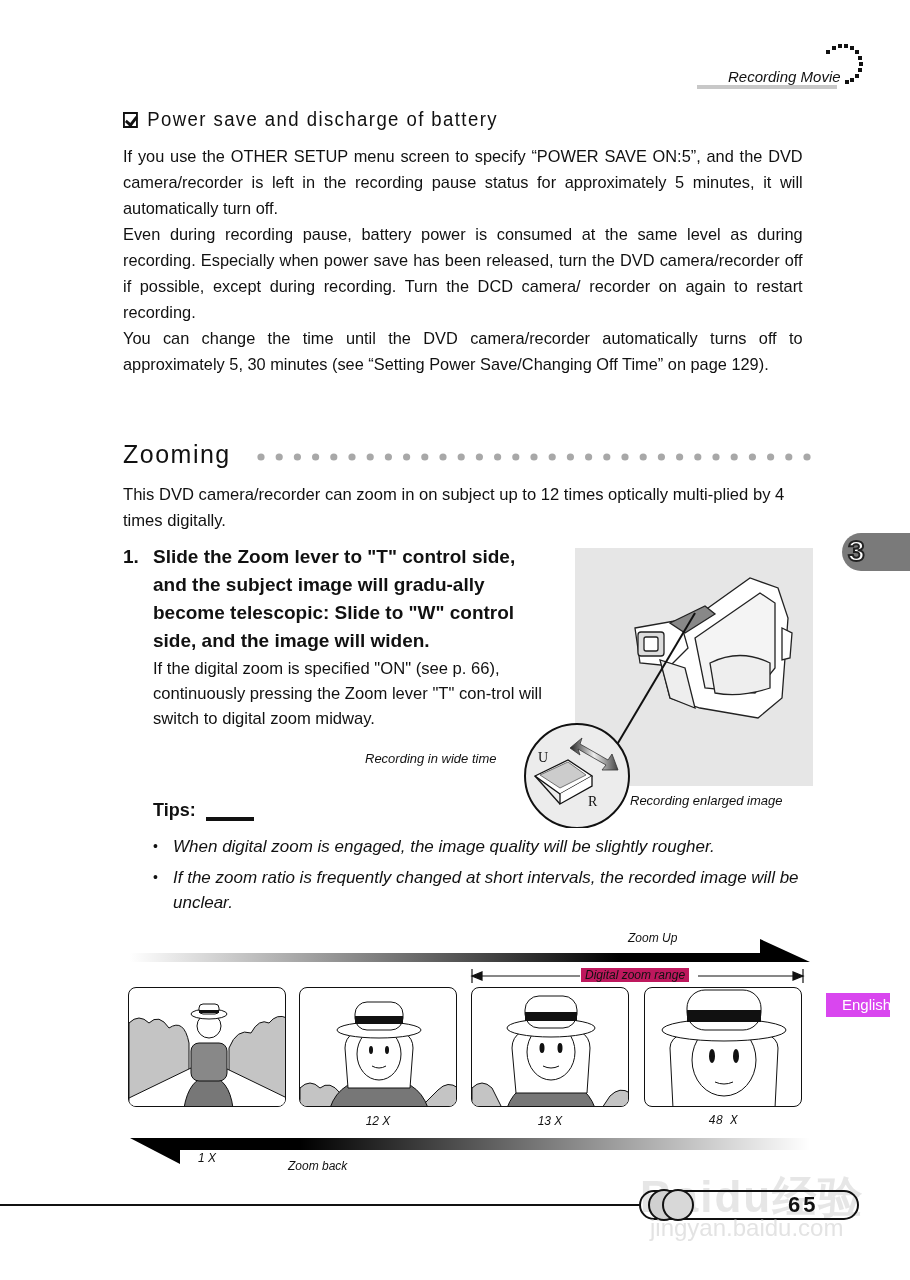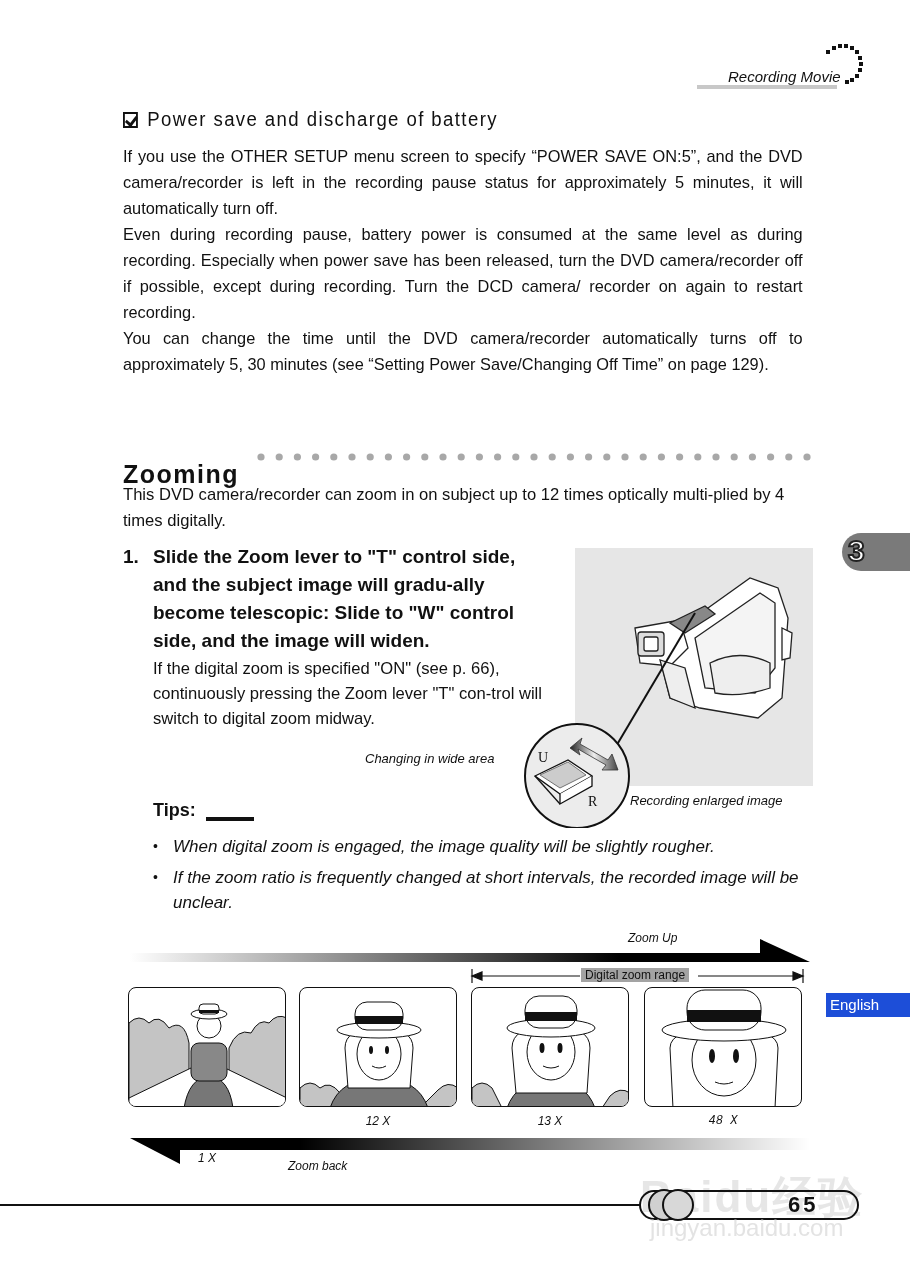--- a/index.html
+++ b/index.html
@@ -16,21 +16,21 @@
   #ps-head { left:123px; top:108px; font-size:20px; letter-spacing:1.5px; display:flex; align-items:center; gap:10px;
              font-family:"Liberation Sans", sans-serif; transform:scaleX(0.93); transform-origin:left; }
   .cbox { width:16px; height:16px; border:2px solid #111; position:relative; box-sizing:border-box; }
   .cbox::after { content:""; position:absolute; left:3px; top:0px; width:5px; height:9px;
                  border-right:3px solid #111; border-bottom:3px solid #111; transform:rotate(40deg); }
   #ps-body { left:123px; top:144px; width:690px; font-size:16.6px; line-height:26px; text-align:justify;
              transform:scaleX(0.985); transform-origin:left; }
   #ps-body p { margin:0; }
 
   
-  #zoom-head { left:123px; top:460px; font-size:25px; font-weight:bold; letter-spacing:1.5px; }
+  #zoom-head { left:123px; top:440px; font-size:25px; font-weight:normal; letter-spacing:1.5px; }
   #zoom-dots { left:256px; top:452px; width:560px; height:10px; }
   #zoom-intro { left:123px; top:482px; width:690px; font-size:16.6px; line-height:26px; }
 
   #step { left:123px; top:543px; width:430px; font-size:19px; font-weight:bold; line-height:28px; }
   #step .num { position:absolute; left:0; top:0; }
   #step .txt { position:absolute; left:30px; top:0; width:400px; }
   #step-note { left:153px; top:656px; width:400px; font-size:16.6px; line-height:25px; }
 
   
   #cam-box { left:575px; top:548px; width:238px; height:238px; background:#e6e6e6; }
@@ -40,32 +40,32 @@
 
   
   #tips-head { left:153px; top:800px; font-size:18px; font-weight:bold; display:flex; align-items:flex-end; gap:10px; }
   #tips-head .rule { width:48px; height:4px; background:#111; display:inline-block; }
   #tips-list { left:153px; top:834px; width:660px; font-size:17px; font-style:italic; line-height:25px; list-style:none; margin:0; padding:0; }
   #tips-list li { position:relative; padding-left:20px; margin-bottom:6px; }
   #tips-list li::before { content:"•"; position:absolute; left:0; font-style:normal; font-size:14px; }
 
   
   #zoomup-label { left:628px; top:931px; font-size:12px; font-style:italic; }
-  #digital-label { left:581px; top:968px; font-size:12px; background:#a3a3a3; padding:0 4px; }
+  #digital-label { left:581px; top:968px; font-size:12px; font-style:italic; background:#be185d; padding:0 4px; }
   #zoomback-label { left:288px; top:1159px; font-size:12px; font-style:italic; }
   #diagram-svg { left:120px; top:935px; width:700px; height:240px; }
   .frame { position:absolute; top:987px; width:158px; height:120px; border:1.5px solid #111; border-radius:8px; background:#fff; overflow:hidden; box-sizing:border-box; }
   .frame-label { position:absolute; top:1114px; font-size:12px; font-style:italic; width:158px; text-align:center; }
 
   
   #tab3 { left:842px; top:533px; width:68px; height:38px; background:#7a7a7a; border-radius:19px 0 0 19px; }
   #tab3 span { position:absolute; left:6px; top:1px; font-size:30px; font-weight:bold; color:#fff;
                -webkit-text-stroke:2px #222; font-family:"Liberation Sans", sans-serif; }
-  #tab-en { left:826px; top:993px; width:84px; height:24px; background:#1d4ed8; color:#fff; font-size:15px;
-            padding-left:4px; line-height:24px; box-sizing:border-box; transform-origin:left; }
+  #tab-en { left:826px; top:993px; width:64px; height:24px; background:#d946ef; color:#fff; font-size:15px;
+            padding-left:16px; line-height:24px; box-sizing:border-box; transform-origin:left; }
 
   
   #foot-line { left:0; top:1204px; width:640px; height:2px; background:#111; }
   #foot-svg { left:630px; top:1185px; width:230px; height:40px; }
   #page-num { left:788px; top:1192px; font-size:22px; font-weight:bold; letter-spacing:3px; }
   #watermark { left:640px; top:1168px; font-size:44px; font-weight:bold; color:rgba(200,200,200,0.45); letter-spacing:2px; }
   #watermark2 { left:650px; top:1214px; font-size:24px; font-weight:normal; color:rgba(200,200,200,0.5); }
 </style>
 </head>
 <body>
@@ -171,21 +171,21 @@
     <linearGradient id="arrowgrad" x1="0" x2="1">
       <stop offset="0" stop-color="#222"></stop>
         <stop offset="0.5" stop-color="#eee"></stop>
         <stop offset="1" stop-color="#444"></stop>
     </linearGradient>
   </defs>
   <path d="M50 200 L62 190 L60 196 L88 212 L92 206 L98 222 L82 222 L86 217 L58 201 L60 207 Z" fill="url(#arrowgrad)" stroke="#333" stroke-width="0.8"></path>
   <text x="18" y="214" font-family="Liberation Serif, serif" font-size="14" fill="#111">U</text>
   <text x="68" y="258" font-family="Liberation Serif, serif" font-size="14" fill="#111">R</text>
 </svg>
-<div id="cap-wide" class="abs">Changing in wide area</div>
+<div id="cap-wide" class="abs">Recording in wide time</div>
 <div id="cap-enl" class="abs">Recording enlarged image</div>
 
 <div id="tips-head" class="abs">
   <span>Tips:</span>
   <span class="rule"></span>
 </div>
 <ul id="tips-list" class="abs">
   <li>When digital zoom is engaged, the image quality will be slightly rougher.</li>
   <li>If the zoom ratio is frequently changed at short intervals, the recorded image will be unclear.</li>
 </ul>

